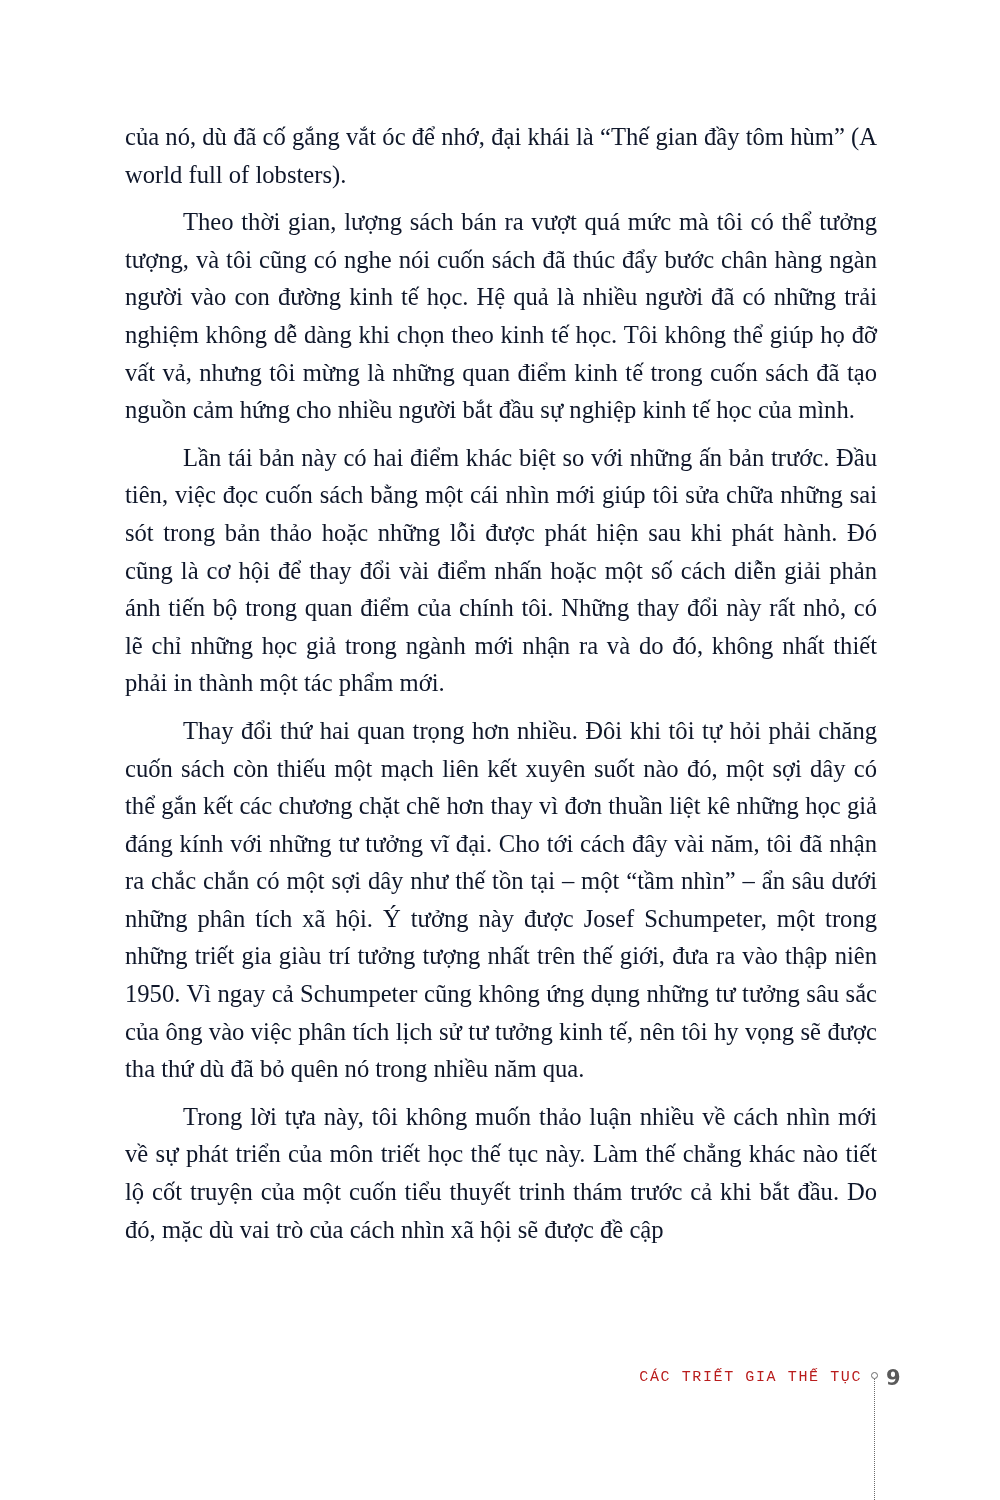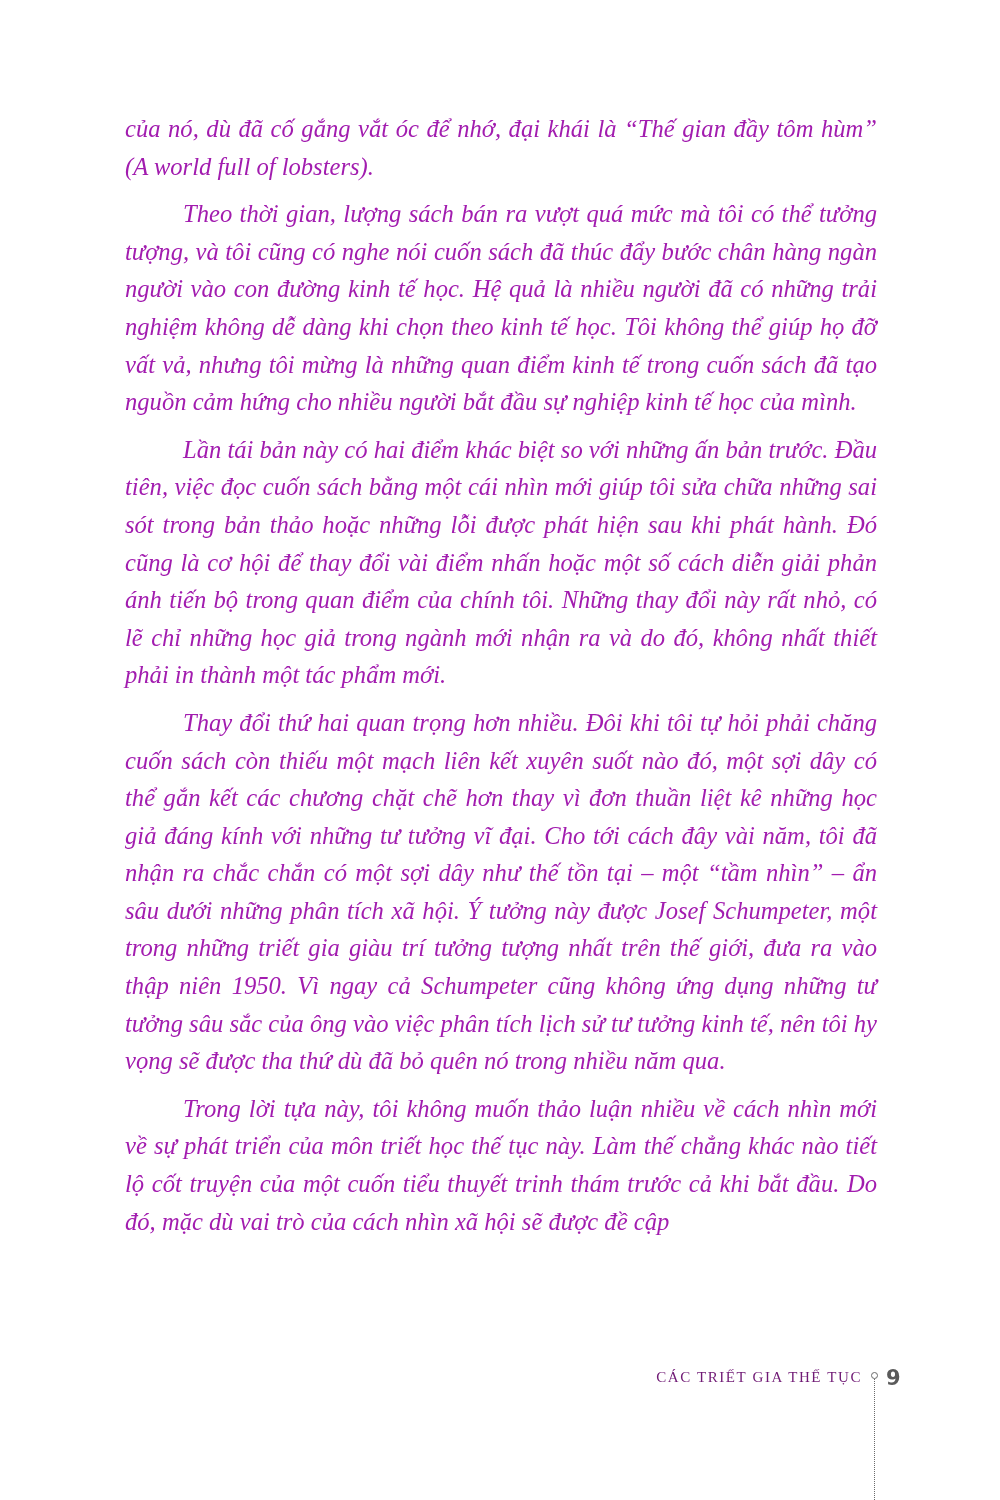--- a/index.html
+++ b/index.html
@@ -15,46 +15,45 @@
   }
   .page {
     position: absolute;
     left: 0; top: 0;
     width: 1000px; height: 1500px;
     background: #ffffff;
   }
   .body-text {
     position: absolute;
     left: 125px;
-    top: 110px;
+    top: 118px;
     width: 752px;
     font-family: "Liberation Serif", "DejaVu Serif", serif;
     font-size: 24.6px;
     line-height: 37.6px;
-    color: #a21caf;
+    color: #0f172a;
     text-align: justify;
-    font-style: italic;
   }
   .body-text p {
     margin: 0 0 10px 0;
     text-indent: 0;
   }
   .body-text p.indent {
     text-indent: 58px;
   }
   .footer-label {
     position: absolute;
     left: 600px;
     width: 262px;
     top: 1369px;
     text-align: right;
-    font-family: Liberation Serif, serif;
+    font-family: Liberation Mono, monospace;
     font-size: 15px;
     letter-spacing: 1.6px;
-    color: #701a75;
+    color: #b91c1c;
     white-space: nowrap;
   }
   .footer-rule {
     position: absolute;
     left: 874px;
     top: 1379px;
     width: 0;
     height: 121px;
     border-left: 1.5px dotted #6a6a6a;
   }

